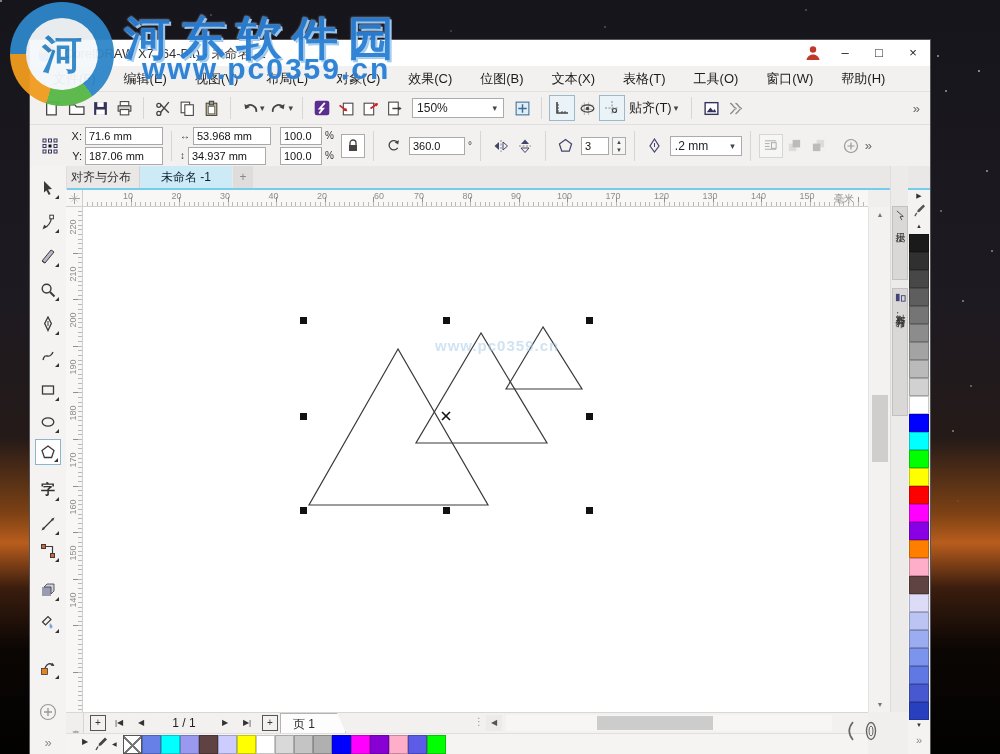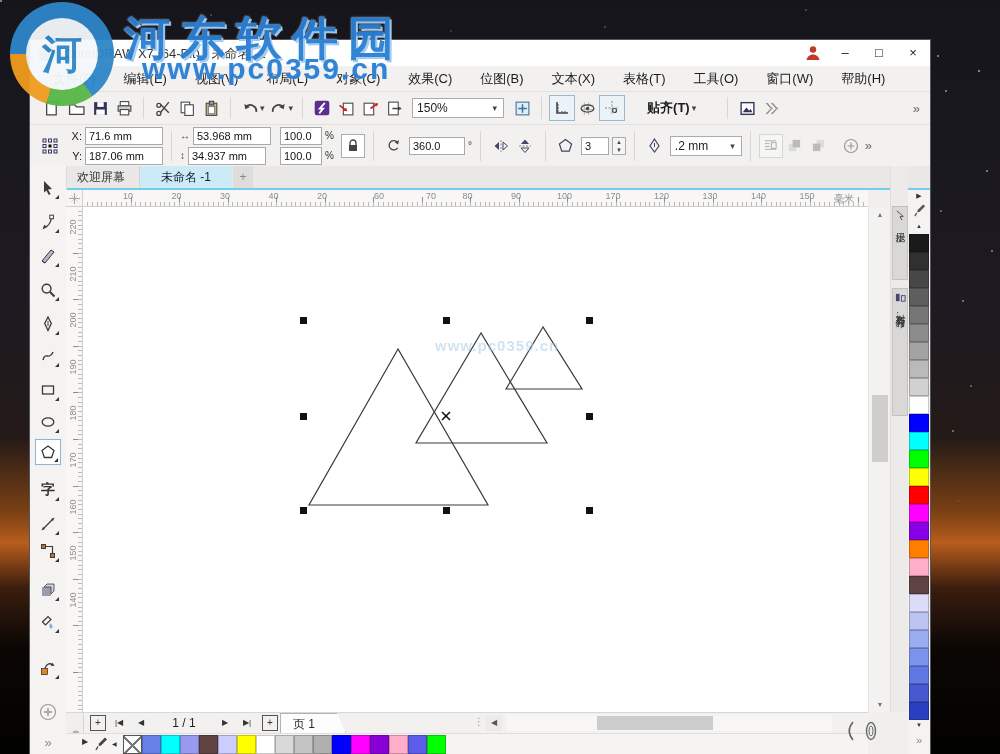--- a/index.html
+++ b/index.html
@@ -38,21 +38,21 @@
   .mitem{font-size:13px;color:#1b1b1b;padding:2px 5px;cursor:default;}
   
   #toolbar{left:0;top:52px;width:100%;height:32px;display:flex;align-items:center;padding-left:10px;box-sizing:border-box;}
   .tbtn{width:24px;height:24px;display:flex;align-items:center;justify-content:center;flex:0 0 auto;}
   .tsep{width:1px;height:22px;background:#d7d6d5;margin:0 7px;flex:0 0 auto;}
   .caret{font-size:9px;color:#444;margin:0 2px 0 -2px;}
   .combo{height:20px;background:#fff;border:1px solid #ababab;display:flex;align-items:center;
     justify-content:space-between;padding:0 4px;font-size:12px;color:#222;box-sizing:border-box;}
   #zoom-combo{width:92px;margin:0 6px;}
   .toggle-boxed{border:1px solid #9db8c8;background:#eaf3f8;}
-  .snap{font-size:13px;color:#1b1b1b;margin:0 22px;display:flex;align-items:center;gap:4px;font-weight:bold;}
+  .snap{font-size:13px;color:#1b1b1b;margin:0 4px;display:flex;align-items:center;gap:4px;}
   .ovf{font-size:13px;color:#666;margin-left:auto;margin-right:10px;}
   svg.ic{display:block;}
   
   #propbar{left:0;top:84px;width:100%;height:42px;border-top:1px solid #e0dfde;display:flex;align-items:center;
     padding-left:8px;box-sizing:border-box;}
   .pgroup{display:flex;align-items:center;gap:3px;flex:0 0 auto;}
   .pcol{display:flex;flex-direction:column;gap:2px;}
   .prow{display:flex;align-items:center;gap:3px;}
   .plab{font-size:11px;color:#222;width:14px;text-align:right;}
   input.pfield{height:16px;border:1px solid #a9a9a9;font-size:11px;font-family:inherit;color:#111;padding:0 3px;background:#fff;}
@@ -455,21 +455,21 @@
       <span class="pbtn" style="margin-left:8px;color:#999">
         <svg class="ic" width="16" height="16" viewBox="0 0 16 16">
             <circle cx="8" cy="8" r="6.5" fill="none" stroke="#999" stroke-width="1.2"></circle>
             <path d="M8 4.5v7M4.5 8h7" stroke="#999" stroke-width="1.2"></path>
           </svg>
         </span>
       <span class="ovf" style="margin:0 8px 0 2px">»</span>
     </div>
 
     <div id="tabbar" class="abs">
-      <div id="tab-welcome" class="dtab">欢迎屏幕</div>
+      <div id="tab-welcome" class="dtab">对齐与分布</div>
       <div id="tab-doc" class="dtab">未命名 -1</div>
       <div id="tab-add" class="dtab">+</div>
       <div id="doc-close">×</div>
     </div>
 
     <div id="main" class="abs">
 
       <div id="toolbox" class="abs">
         <span class="tool fly" style="top:9px">
           <svg class="ic" width="16" height="16" viewBox="0 0 16 16">
@@ -572,21 +572,21 @@
           </svg>
       </div>
       <div id="hruler" class="abs">
         <span id="hunit">毫米</span>
       <div class="hlab" style="left: 45px;">10</div>
           <div class="hlab" style="left: 93.5px;">20</div>
           <div class="hlab" style="left: 142px;">30</div>
           <div class="hlab" style="left: 190.5px;">40</div>
           <div class="hlab" style="left: 239px;">20</div>
           <div class="hlab" style="left: 296px;">60</div>
-          <div class="hlab" style="left: 348px;">70</div>
+          <div class="hlab" style="left: 336px;">70</div>
           <div class="hlab" style="left: 384.5px;">80</div>
           <div class="hlab" style="left: 433px;">90</div>
           <div class="hlab" style="left: 481.5px;">100</div>
           <div class="hlab" style="left: 530px;">170</div>
           <div class="hlab" style="left: 578.5px;">120</div>
           <div class="hlab" style="left: 627px;">130</div>
           <div class="hlab" style="left: 675.5px;">140</div>
           <div class="hlab" style="left: 724px;">150</div>
         </div>
       <div id="vruler" class="abs">

